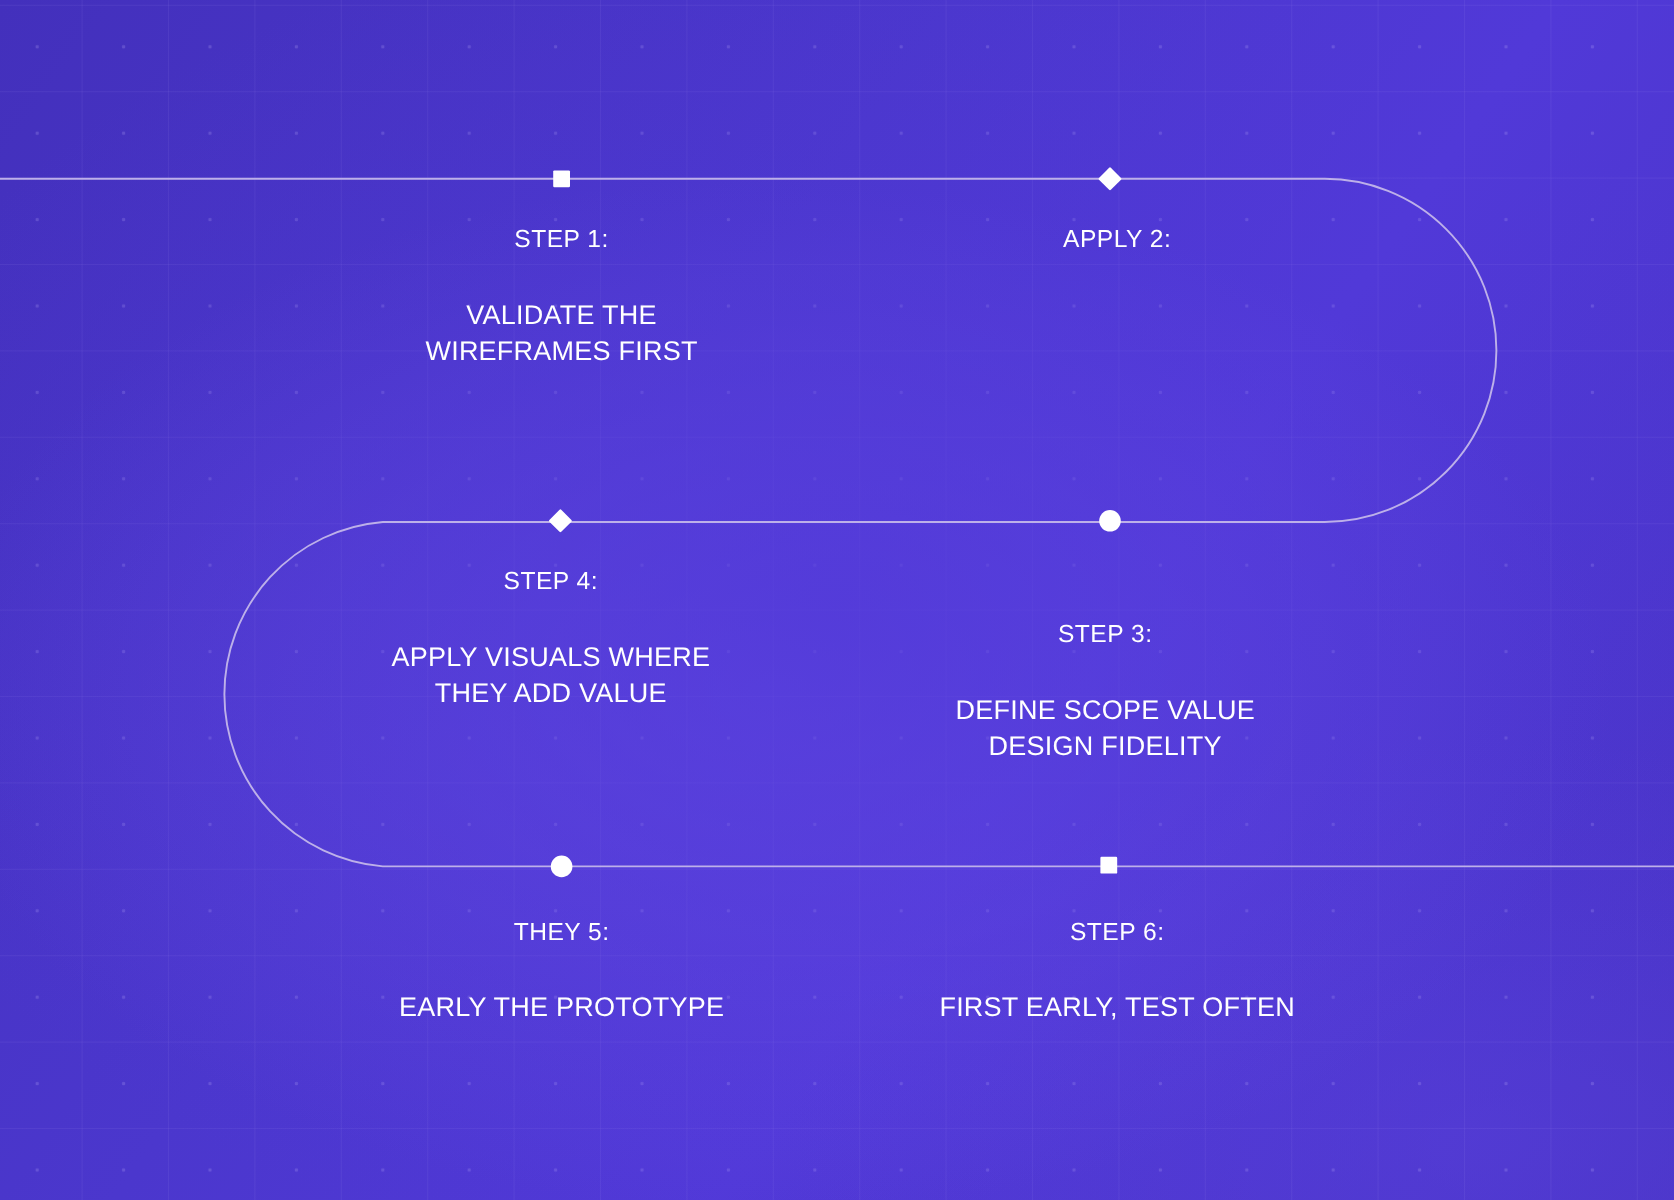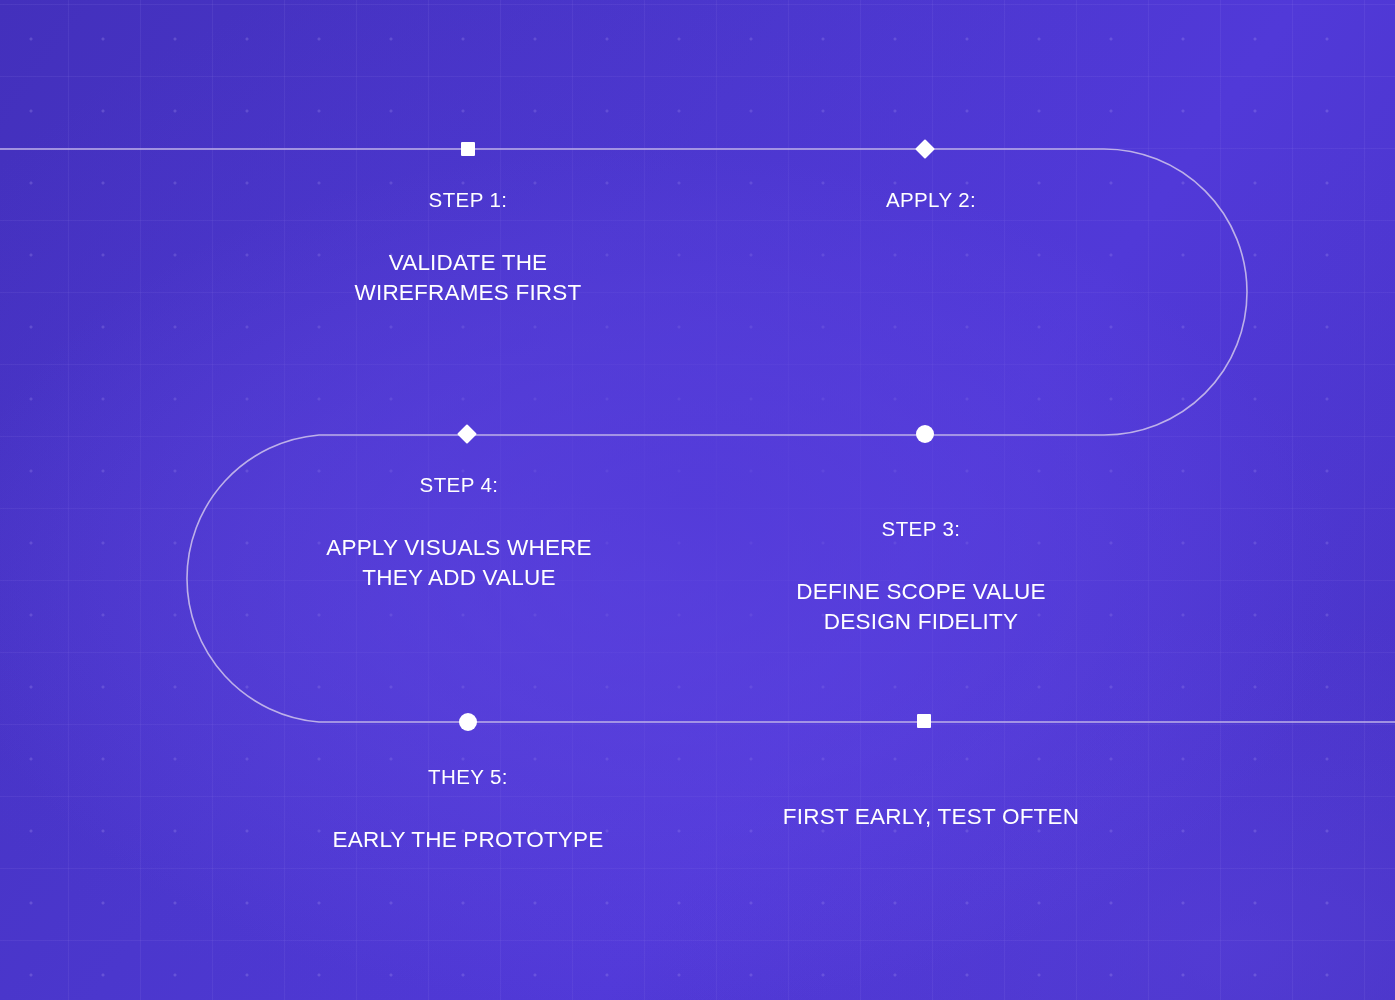--- a/index.html
+++ b/index.html
@@ -146,16 +146,17 @@
     <div class="step-title">APPLY VISUALS WHERE
 THEY ADD VALUE</div>
   </div>
 
   <div class="step" style="left:468px; top:766px;">
     <div class="step-label">THEY 5:</div>
     <div class="step-title">EARLY THE PROTOTYPE</div>
   </div>
 
   <div class="step" style="left:931px; top:766px;">
+    <div class="step-label">STEP 6:</div>
     <div class="step-title">FIRST EARLY, TEST OFTEN</div>
   </div>
 
 </div>
 
 </body></html>

